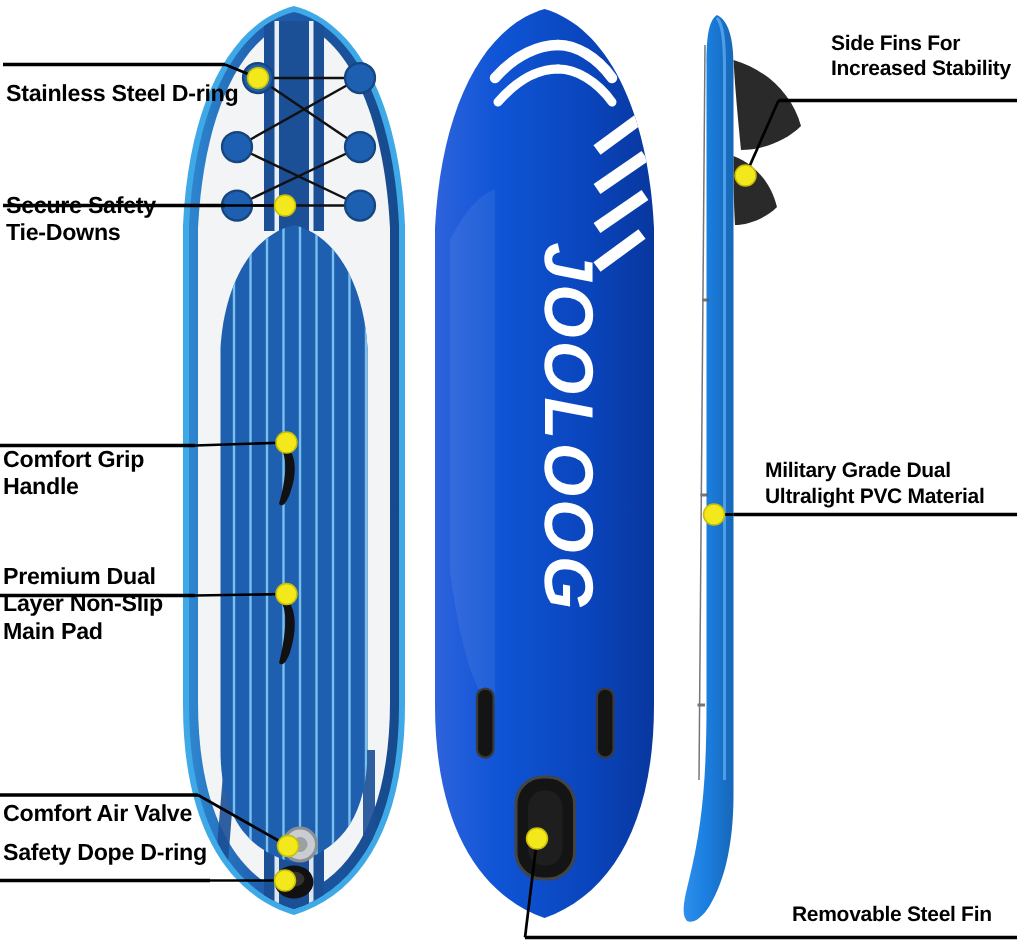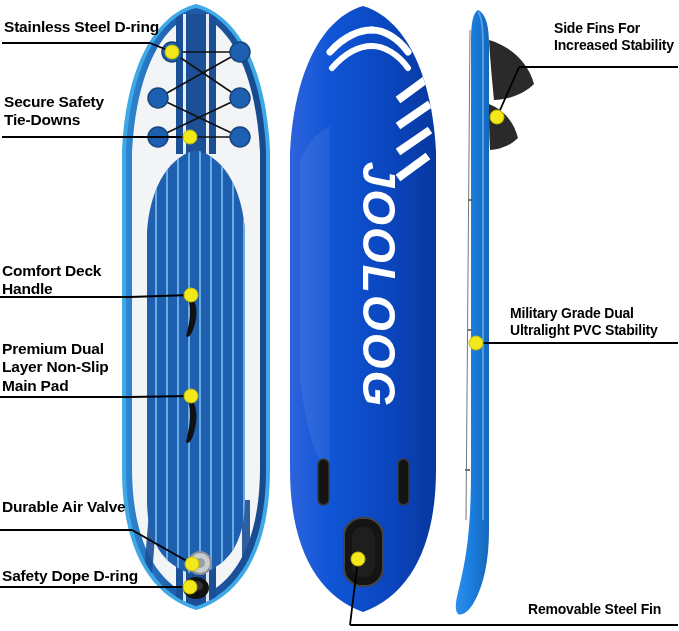--- a/index.html
+++ b/index.html
@@ -13,21 +13,21 @@
   #stage{position:absolute;left:0;top:0;width:679px;height:631px;}
   #artsvg{position:absolute;left:0;top:0;width:679px;height:631px;}
   .callout{
     position:absolute;
     font-weight:bold;
     color:#000;
     line-height:1.18;
     white-space:pre-line;
     letter-spacing:-0.2px;
   }
-  .c-size-a{font-size:15.5px;}
+  .c-size-a{font-size:15.5px;margin-top:36px;}
   .c-size-b{font-size:14px;}
 </style>
 </head>
 <body>
 
 <div id="stage">
 
   <svg id="artsvg" viewBox="0 0 679 631">
     <defs>
       <linearGradient id="gradDeckRail" x1="0" y1="0" x2="1" y2="0">
@@ -206,26 +206,26 @@
         <line x1="350" y1="625" x2="678" y2="625" stroke="#000000" stroke-width="2.2"></line>
         <line x1="350" y1="625" x2="358" y2="559" stroke="#000000" stroke-width="1.8"></line>
         <circle cx="358" cy="559" r="7" fill="#F2E81C" stroke="#C9BE00" stroke-width="1"></circle>
       </g>
   </svg>
 
   <div id="callout-text-layer">
       <div class="callout c-size-a" style="left: 4px; top: 18px;">Stainless Steel D-ring</div>
       <div class="callout c-size-a" style="left: 4px; top: 93px;">Secure Safety
 Tie-Downs</div>
-      <div class="callout c-size-a" style="left: 2px; top: 262px;">Comfort Deck
+      <div class="callout c-size-a" style="left: 2px; top: 262px;">Comfort Grip
 Handle</div>
       <div class="callout c-size-a" style="left: 2px; top: 340px;">Premium Dual
 Layer Non-Slip
 Main Pad</div>
-      <div class="callout c-size-a" style="left: 2px; top: 498px;">Durable Air Valve</div>
-      <div class="callout c-size-a" style="left: 2px; top: 567px;">Safety Dope D-ring</div>
+      <div class="callout c-size-a" style="left: 2px; top: 498px;">Comfort Air Valve</div>
+      <div class="callout c-size-a" style="left: 2px; top: 524px;">Safety Dope D-ring</div>
       <div class="callout c-size-b" style="left: 554px; top: 20px;">Side Fins For
 Increased Stability</div>
       <div class="callout c-size-b" style="left: 510px; top: 305px;">Military Grade Dual
-Ultralight PVC Stability</div>
+Ultralight PVC Material</div>
       <div class="callout c-size-b" style="left: 528px; top: 601px;">Removable  Steel Fin</div>
     </div>
 </div>
 
 </body></html>

